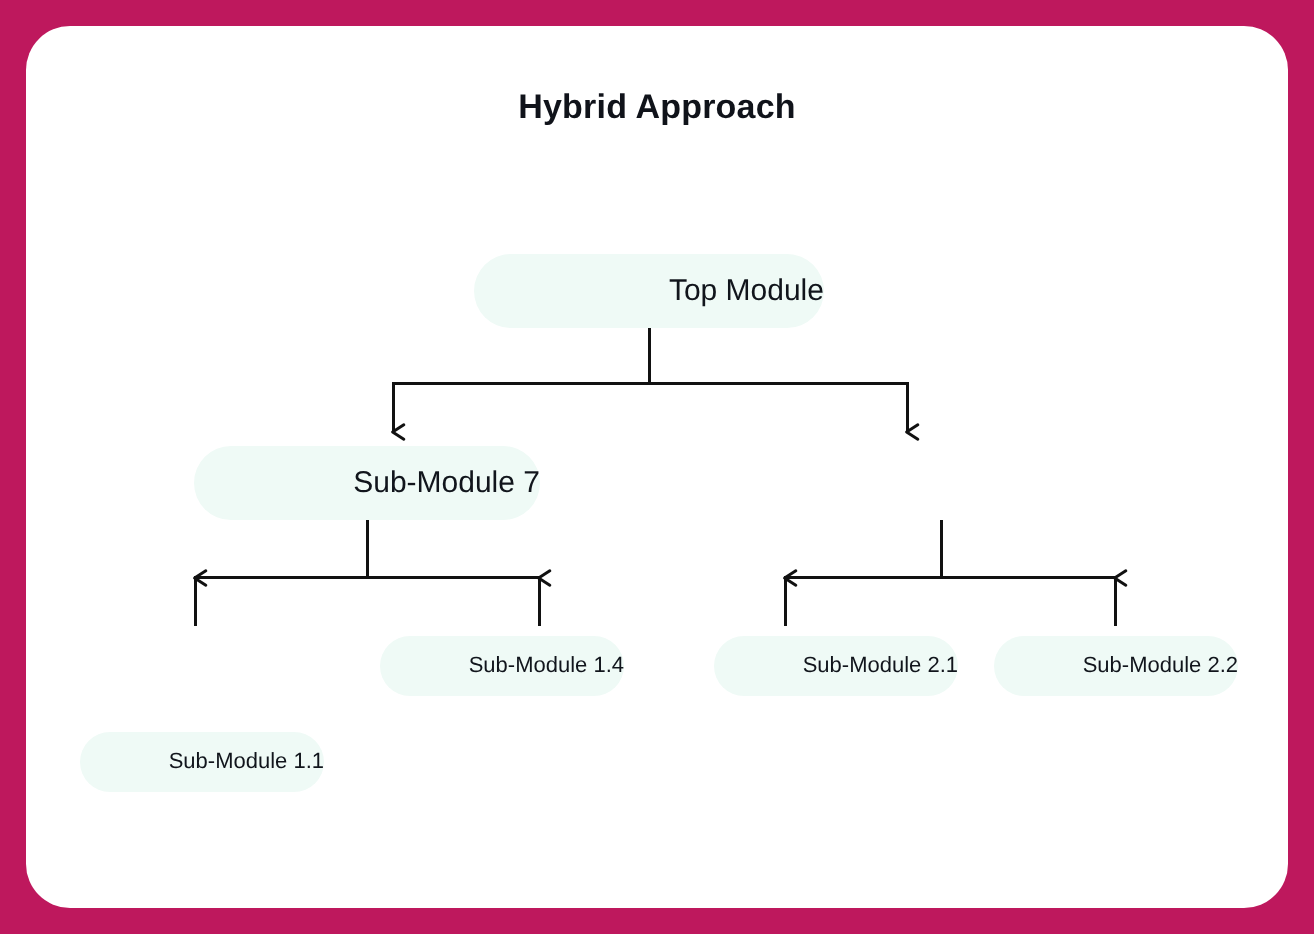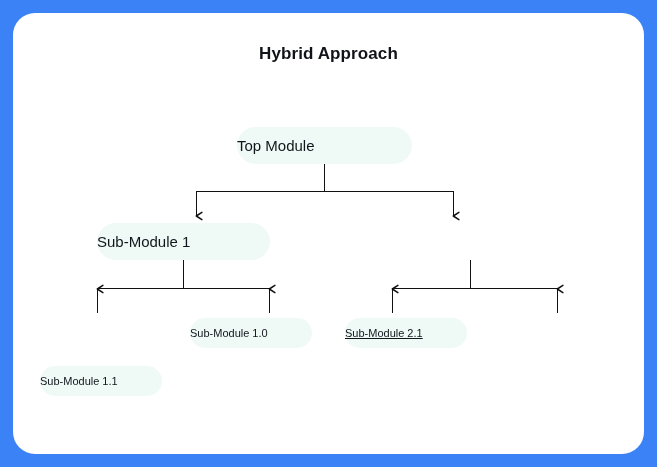--- a/index.html
+++ b/index.html
@@ -5,21 +5,21 @@
   html, body {
     margin: 0;
     padding: 0;
     background: #ffffff;
   }
 
   #page {
     position: relative;
     width: 657px;
     height: 467px;
-    background: #3b82f6;
+    background: #be185d;
     overflow: hidden;
     font-family: "Liberation Sans", sans-serif;
   }
 
   #card {
     position: absolute;
     left: 13px;
     top: 13px;
     width: 631px;
     height: 441px;
@@ -56,21 +56,21 @@
     height: 441px;
     pointer-events: none;
   }
 
   .node {
     position: absolute;
     background: #effaf6;
     border-radius: 999px;
     display: flex;
     align-items: center;
-    justify-content: flex-start;
+    justify-content: flex-end;
     color: #11151c;
     box-sizing: border-box;
     white-space: nowrap;
   }
 
   .node.level-top,
   .node.level-mid {
     font-size: 15px;
     height: 37px;
   }
@@ -124,32 +124,35 @@
           <path d="M 379.5 300 L 379.5 276" marker-end="url(#arrow-up)"></path>
           <path d="M 544.5 300 L 544.5 276" marker-end="url(#arrow-up)"></path>
         </g>
       </svg>
 
       <div class="node level-top" style="left:224px; top:114px; width:175px;">
         <span class="node-label">Top Module</span>
       </div>
 
       <div class="node level-mid" style="left:84px; top:210px; width:173px;">
-        <span class="node-label">Sub-Module 1</span>
+        <span class="node-label">Sub-Module 7</span>
       </div>
 
 
       <div class="node level-leaf" style="left:27px; top:305px; width:122px;margin-top:48px;">
         <span class="node-label">Sub-Module 1.1</span>
       </div>
 
       <div class="node level-leaf" style="left:177px; top:305px; width:122px;">
-        <span class="node-label">Sub-Module 1.0</span>
+        <span class="node-label">Sub-Module 1.4</span>
       </div>
 
-      <div class="node level-leaf" style="left:332px; top:305px; width:122px;text-decoration:underline;">
+      <div class="node level-leaf" style="left:344px; top:305px; width:122px;">
         <span class="node-label">Sub-Module 2.1</span>
       </div>
 
+      <div class="node level-leaf" style="left:484px; top:305px; width:122px;">
+        <span class="node-label">Sub-Module 2.2</span>
+      </div>
 
     </div>
   </div>
 </div>
 
 </body></html>

